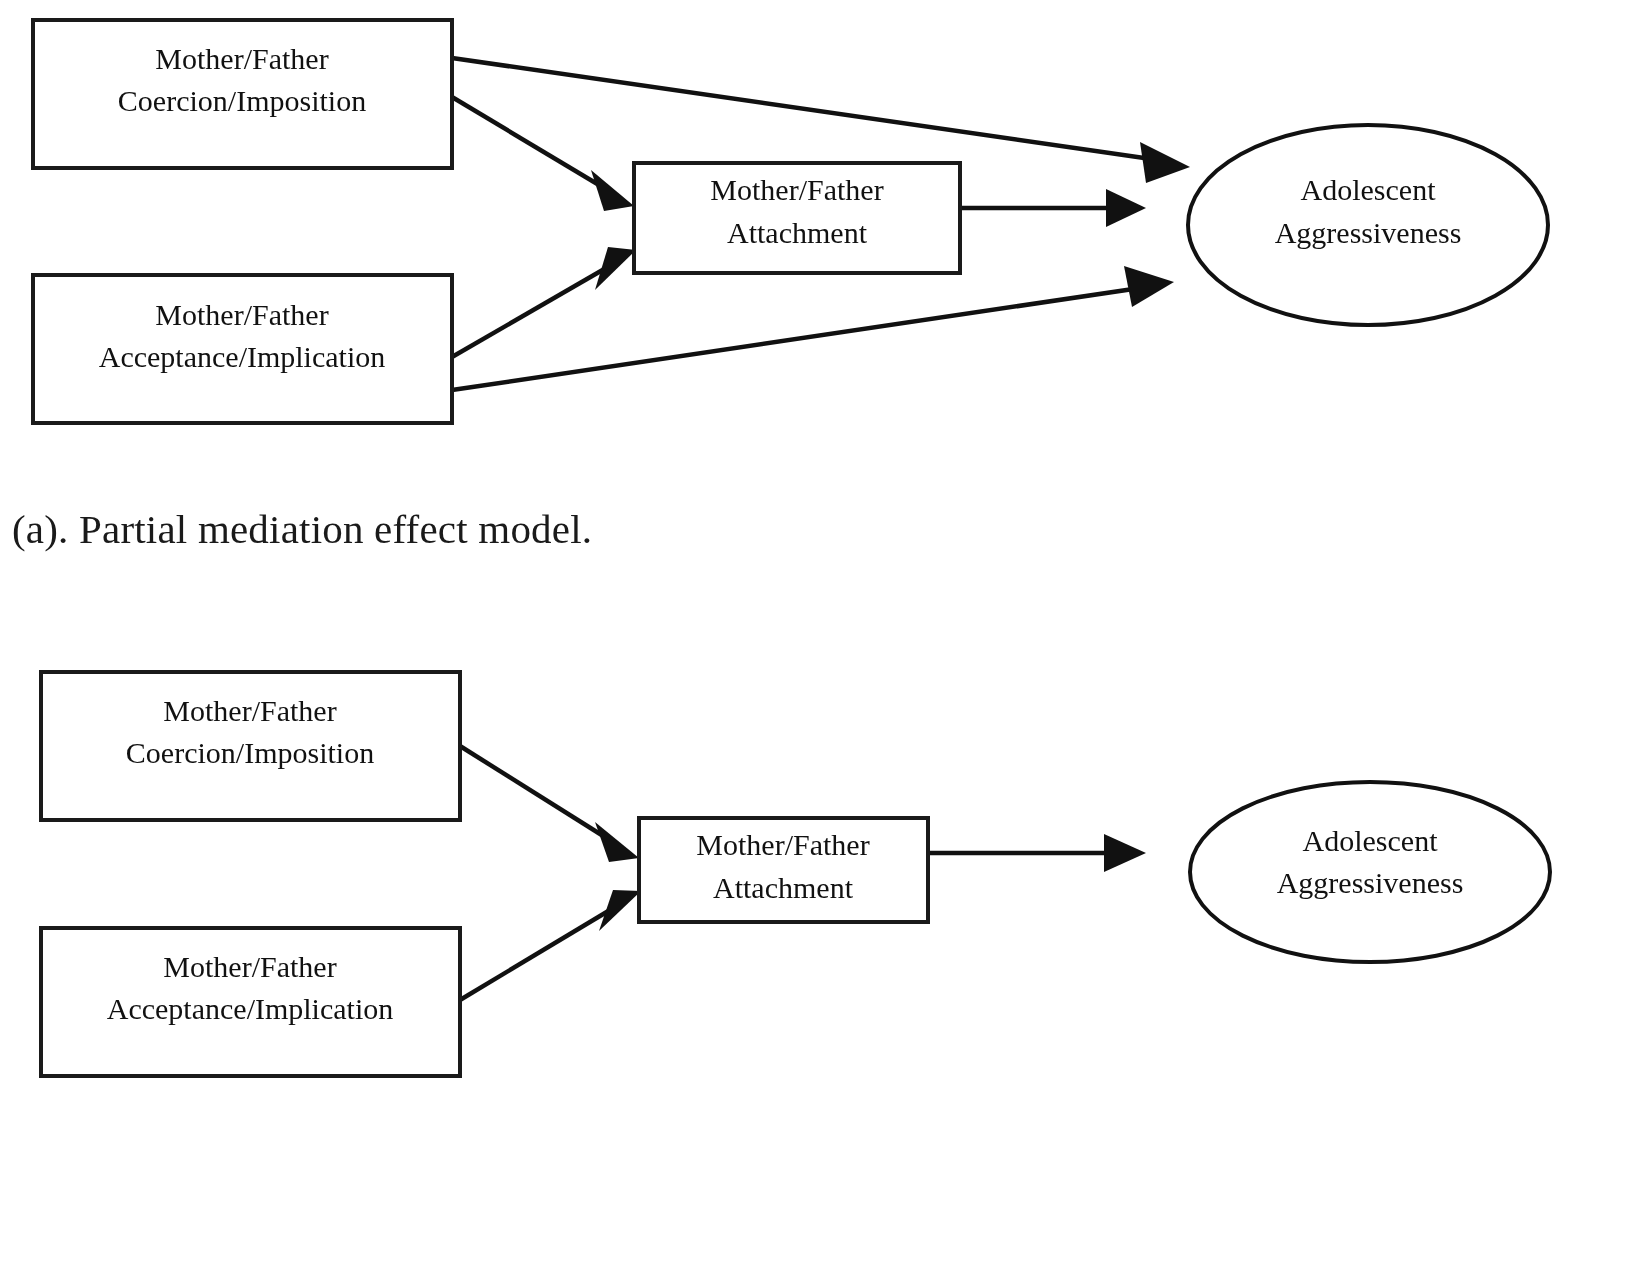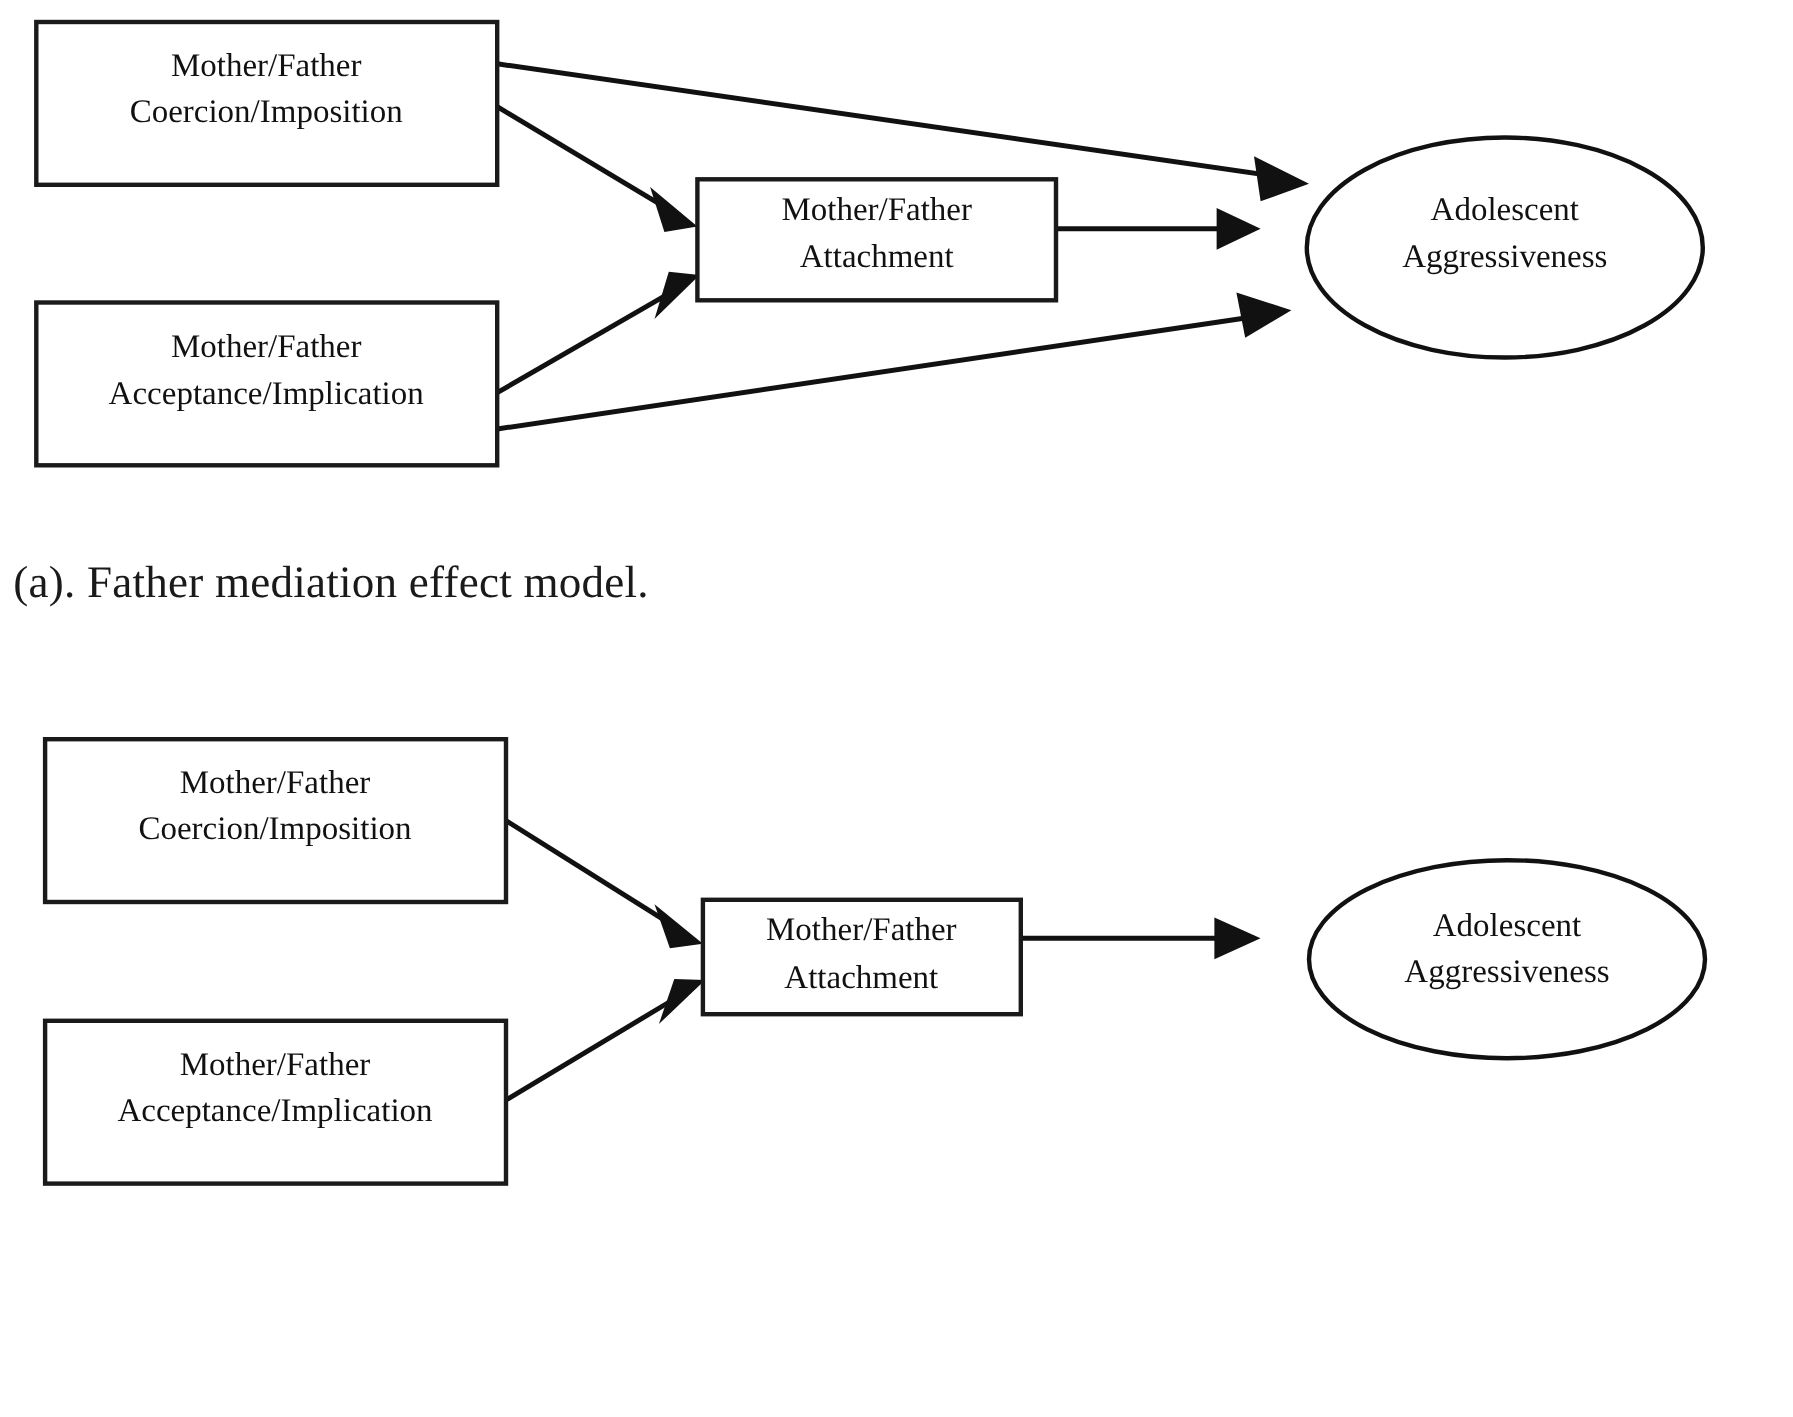--- a/index.html
+++ b/index.html
@@ -109,21 +109,21 @@
         <text class="node-label" x="797" y="236">Attachment</text>
       </g>
 
       <g>
         <ellipse class="ellipse-shape" cx="1368" cy="225" rx="180" ry="100"></ellipse>
         <text class="node-label" x="1368" y="193">Adolescent</text>
         <text class="node-label" x="1368" y="236">Aggressiveness</text>
       </g>
     </svg>
 
-    <div class="caption" id="caption-a">(a). Father mediation effect model.</div>
+    <div class="caption" id="caption-a">(a). Partial mediation effect model.</div>
   </div>
 
   <div class="panel" id="panel-b">
     <svg class="panel-svg" width="1630" height="640" viewBox="0 0 1630 640">
 
       <g>
         <line class="edge-line" x1="460" y1="98" x2="608" y2="191"></line>
         <polygon class="arrow-head" points="639,210 595,174 609,214"></polygon>
       </g>
 

